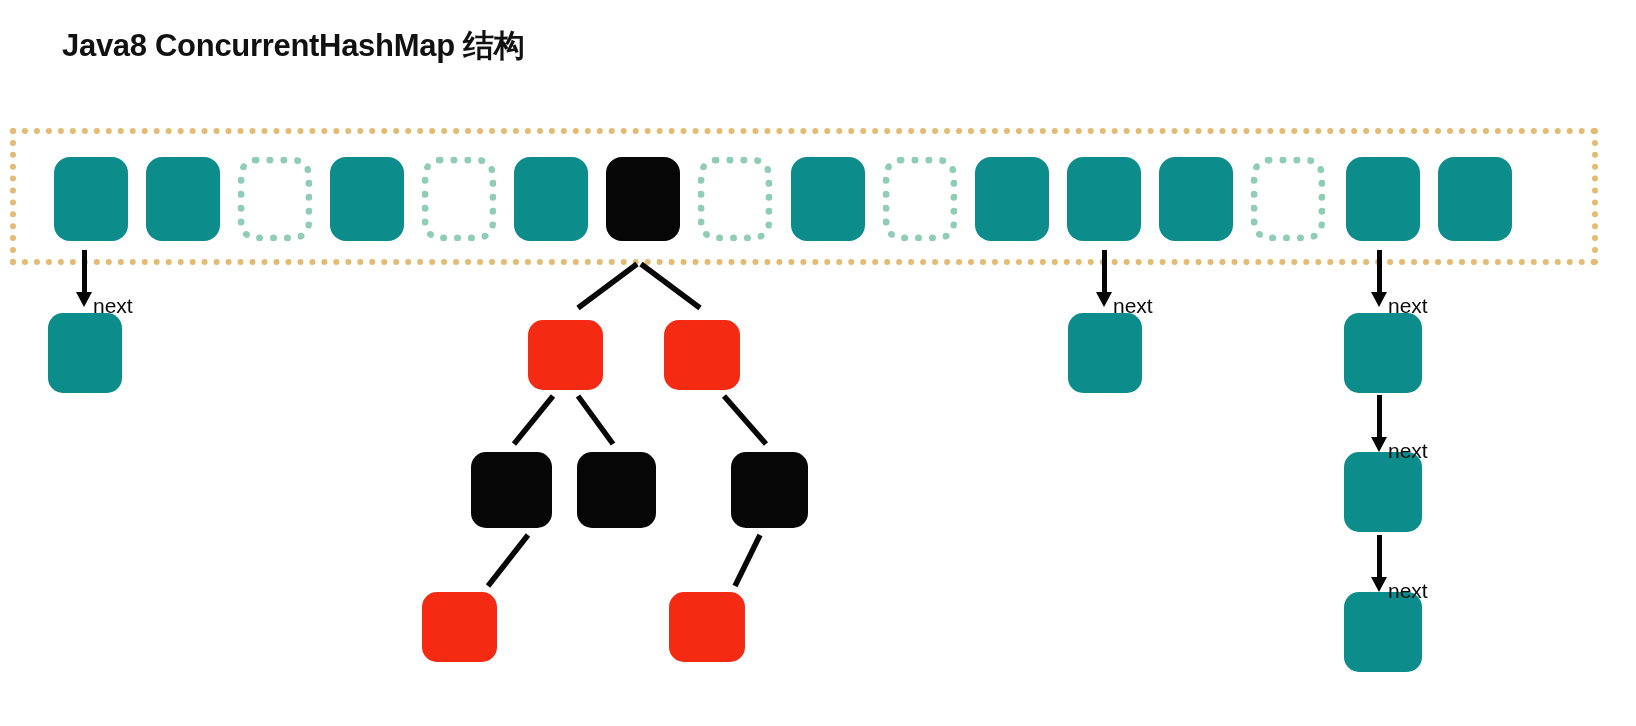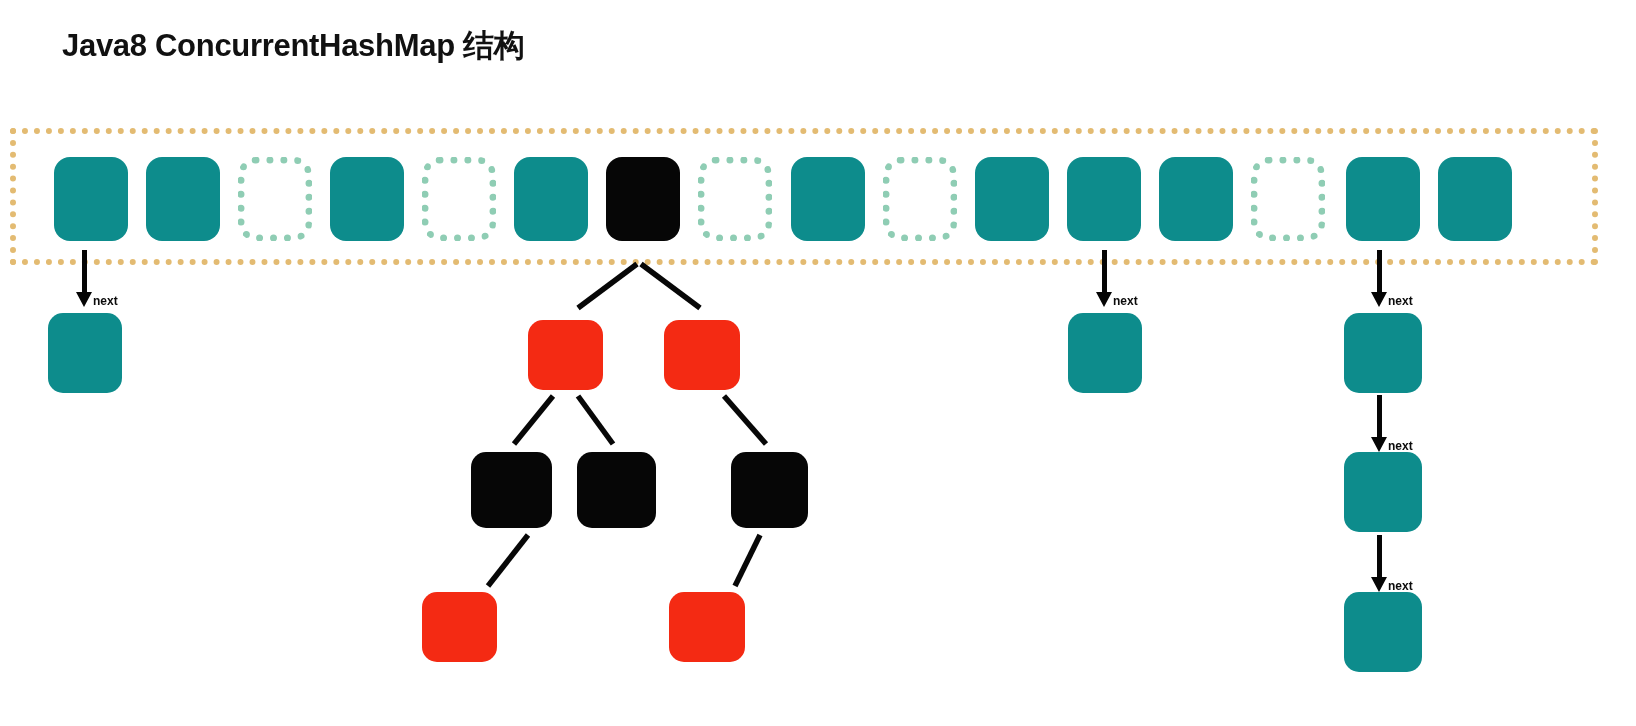--- a/index.html
+++ b/index.html
@@ -91,22 +91,22 @@
     left: -6px;
     width: 0;
     height: 0;
     border-left: 8.5px solid transparent;
     border-right: 8.5px solid transparent;
     border-top: 15px solid #050505;
   }
   .next-arrow .next-label {
     position: absolute;
     left: 11px;
-    font-size: 12px;
-    font-weight: bold;
+    font-size: 21px;
+    font-weight: normal;
     color: #0b0b0b;
     white-space: nowrap;
   }
 
   
   #tree-edges {
     position: absolute;
     left: 0;
     top: 0;
     width: 1636px;

